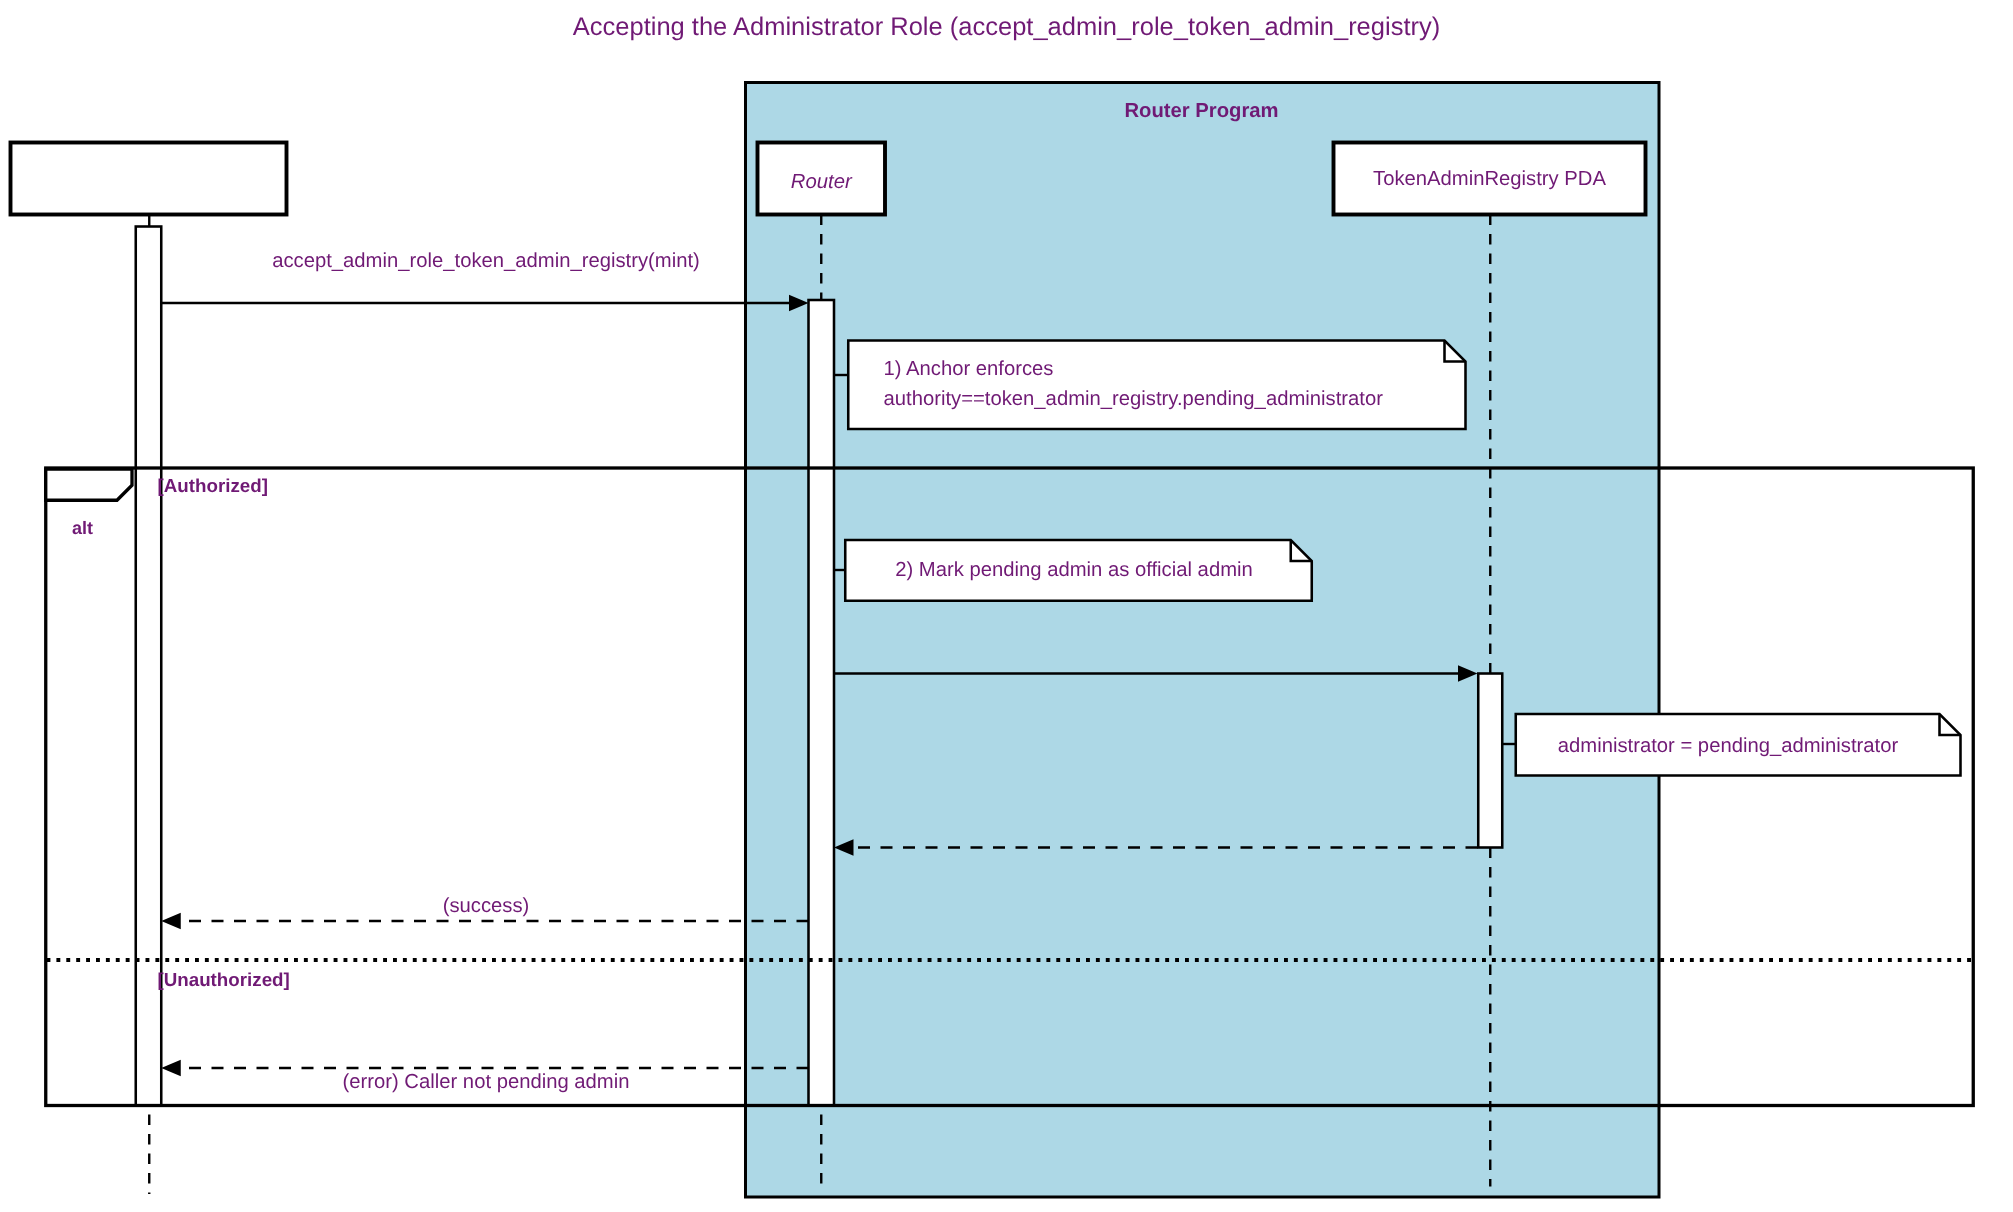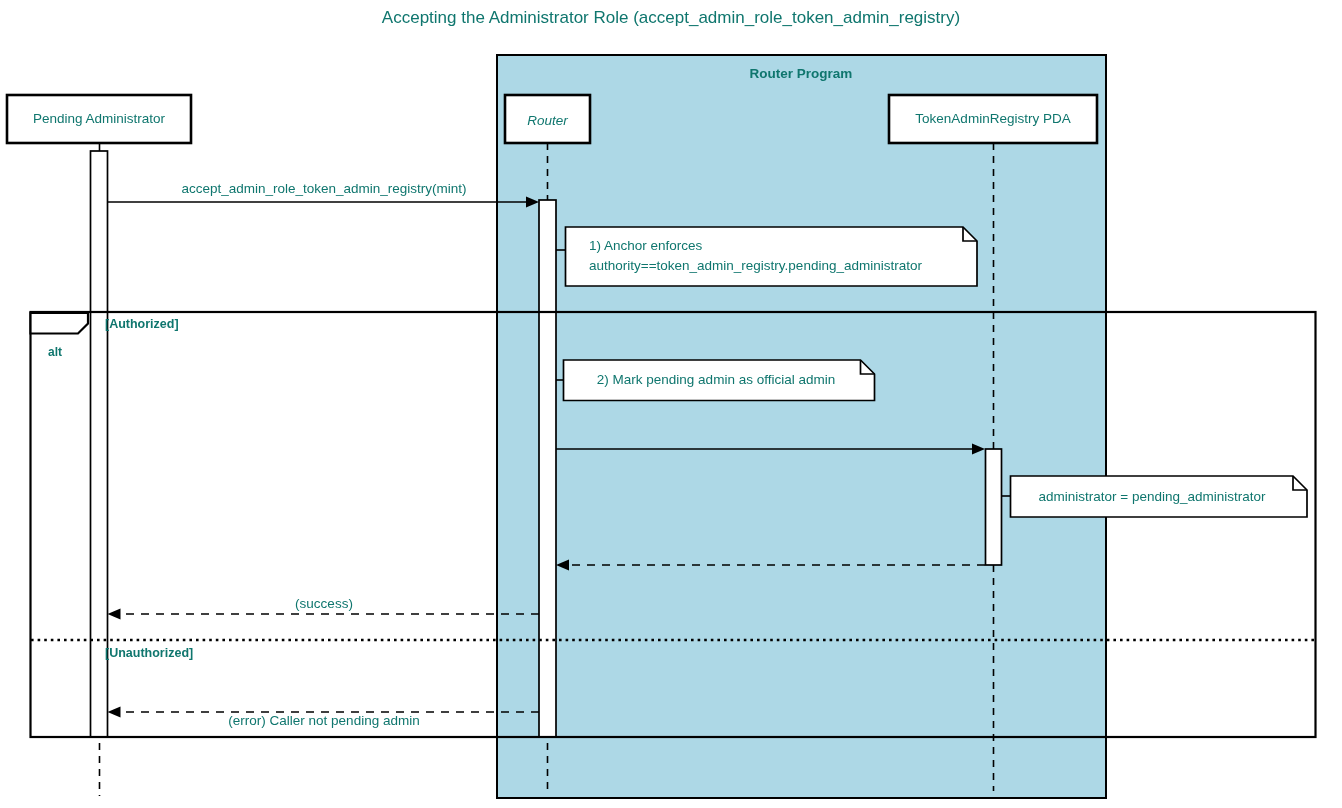--- a/index.html
+++ b/index.html
@@ -9,21 +9,21 @@
     background:#ffffff;
     font-family:"Liberation Sans","DejaVu Sans",sans-serif;
     color:#000;
     overflow:hidden;
   }
   .canvas svg { position:absolute; left:0; top:0; }
   .lbl {
     position:absolute;
     font-size:13.5px;
     line-height:16px;
-    color:#0f766e;
+    color:#701a75;
     white-space:nowrap;
   }
   .center { transform:translateX(-50%); text-align:center; }
   .bold { font-weight:bold; }
   .title { font-size:17px; }
   .guard { font-size:12.5px; font-weight:bold; }
   .alt-op { font-size:12px; font-weight:bold;margin-top:28px; }
   .note-multiline { white-space:pre-line; line-height:19.5px; }
   .boxlbl { display:flex; align-items:center; justify-content:center; text-align:center; }
 </style>
@@ -80,25 +80,24 @@
 
     <rect x="7" y="95" width="184" height="48" fill="#fff" stroke="#000" stroke-width="2.6"></rect>
     <rect x="505" y="95" width="85" height="48" fill="#fff" stroke="#000" stroke-width="2.6"></rect>
     <rect x="889" y="95" width="208" height="48" fill="#fff" stroke="#000" stroke-width="2.6"></rect>
   </svg>
 
   <div class="lbl title center" style="left:671px; top:10px;">Accepting the Administrator Role (accept_admin_role_token_admin_registry)</div>
 
   <div class="lbl bold center" style="left:801px; top:66px;">Router Program</div>
 
-  <div class="lbl boxlbl" style="left:7px; top:95px; width:184px; height:48px;">Pending Administrator</div>
   <div class="lbl boxlbl" style="left:505px; top:95px; width:85px; height:52px;font-style:italic;">Router</div>
   <div class="lbl boxlbl" style="left:889px; top:95px; width:208px; height:48px;">TokenAdminRegistry PDA</div>
 
-  <div class="lbl center" style="left:324px; top:181px;">accept_admin_role_token_admin_registry(mint)</div>
+  <div class="lbl center" style="left:324px; top:166px;">accept_admin_role_token_admin_registry(mint)</div>
 
   <div class="lbl note-multiline" style="left:589px; top:236px;">1) Anchor enforces
 authority==token_admin_registry.pending_administrator</div>
 
   <div class="lbl alt-op center" style="left:55px; top:316px;">alt</div>
   <div class="lbl guard" style="left:105px; top:316px;">[Authorized]</div>
 
   <div class="lbl center" style="left:716px; top:372px;">2) Mark pending admin as official admin</div>
 
   <div class="lbl center" style="left:1152px; top:489px;">administrator = pending_administrator</div>

